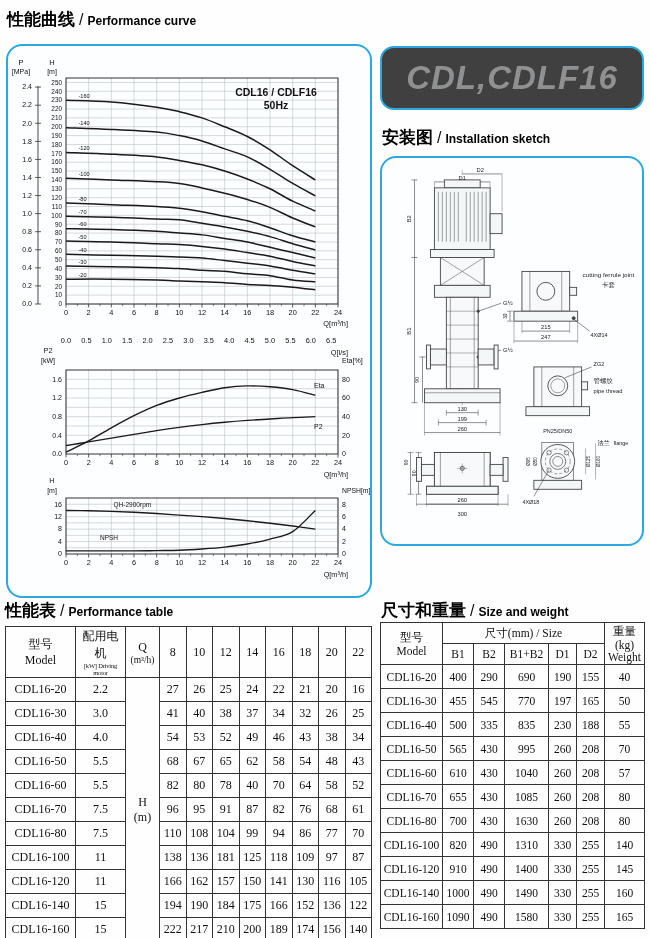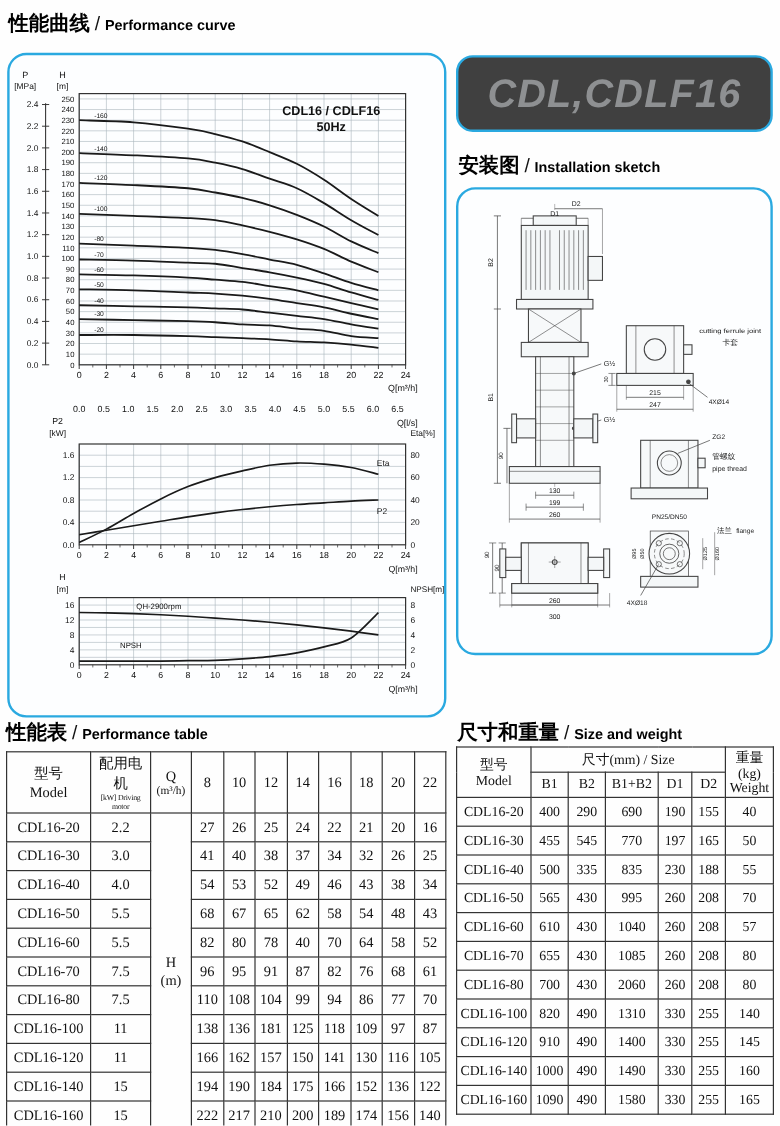--- a/index.html
+++ b/index.html
@@ -815,21 +815,21 @@
         <td>430</td>
         <td>1085</td>
         <td>260</td>
         <td>208</td>
         <td>80</td>
       </tr>
       <tr>
         <td>CDL16-80</td>
         <td>700</td>
         <td>430</td>
-        <td>2060</td>
+        <td>1630</td>
         <td>260</td>
         <td>208</td>
         <td>80</td>
       </tr>
       <tr>
         <td>CDL16-100</td>
         <td>820</td>
         <td>490</td>
         <td>1310</td>
         <td>330</td>

